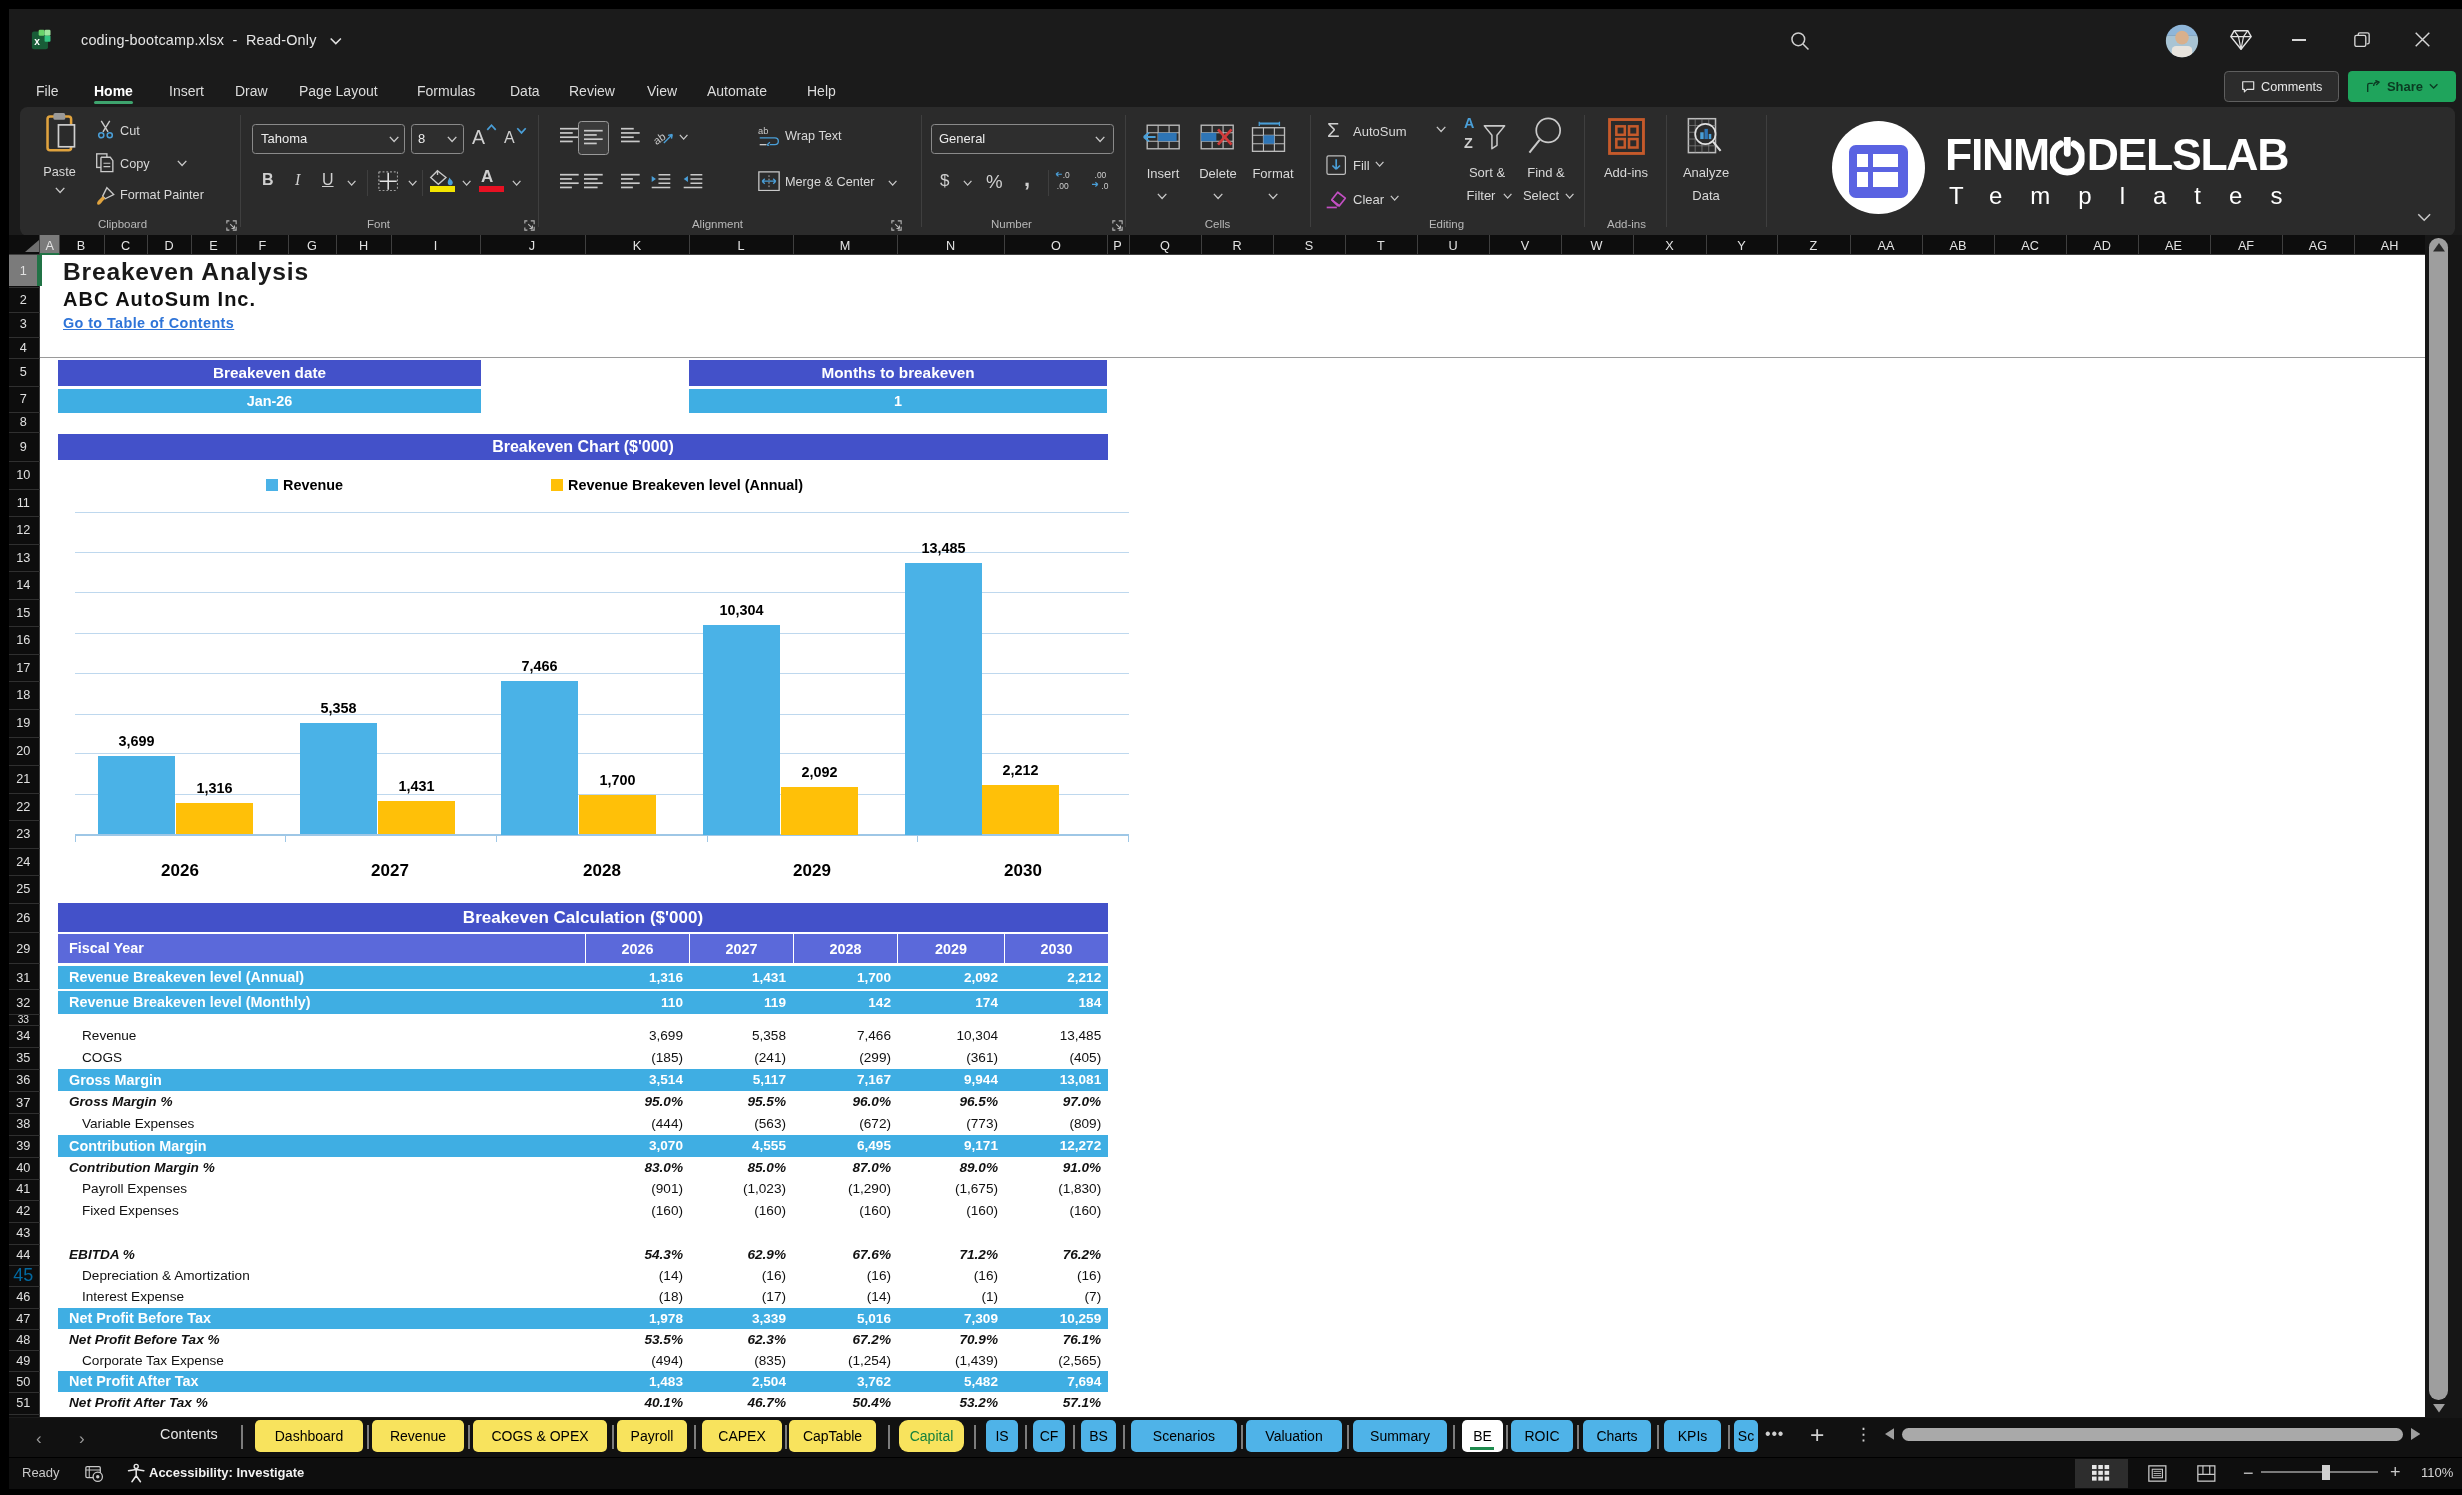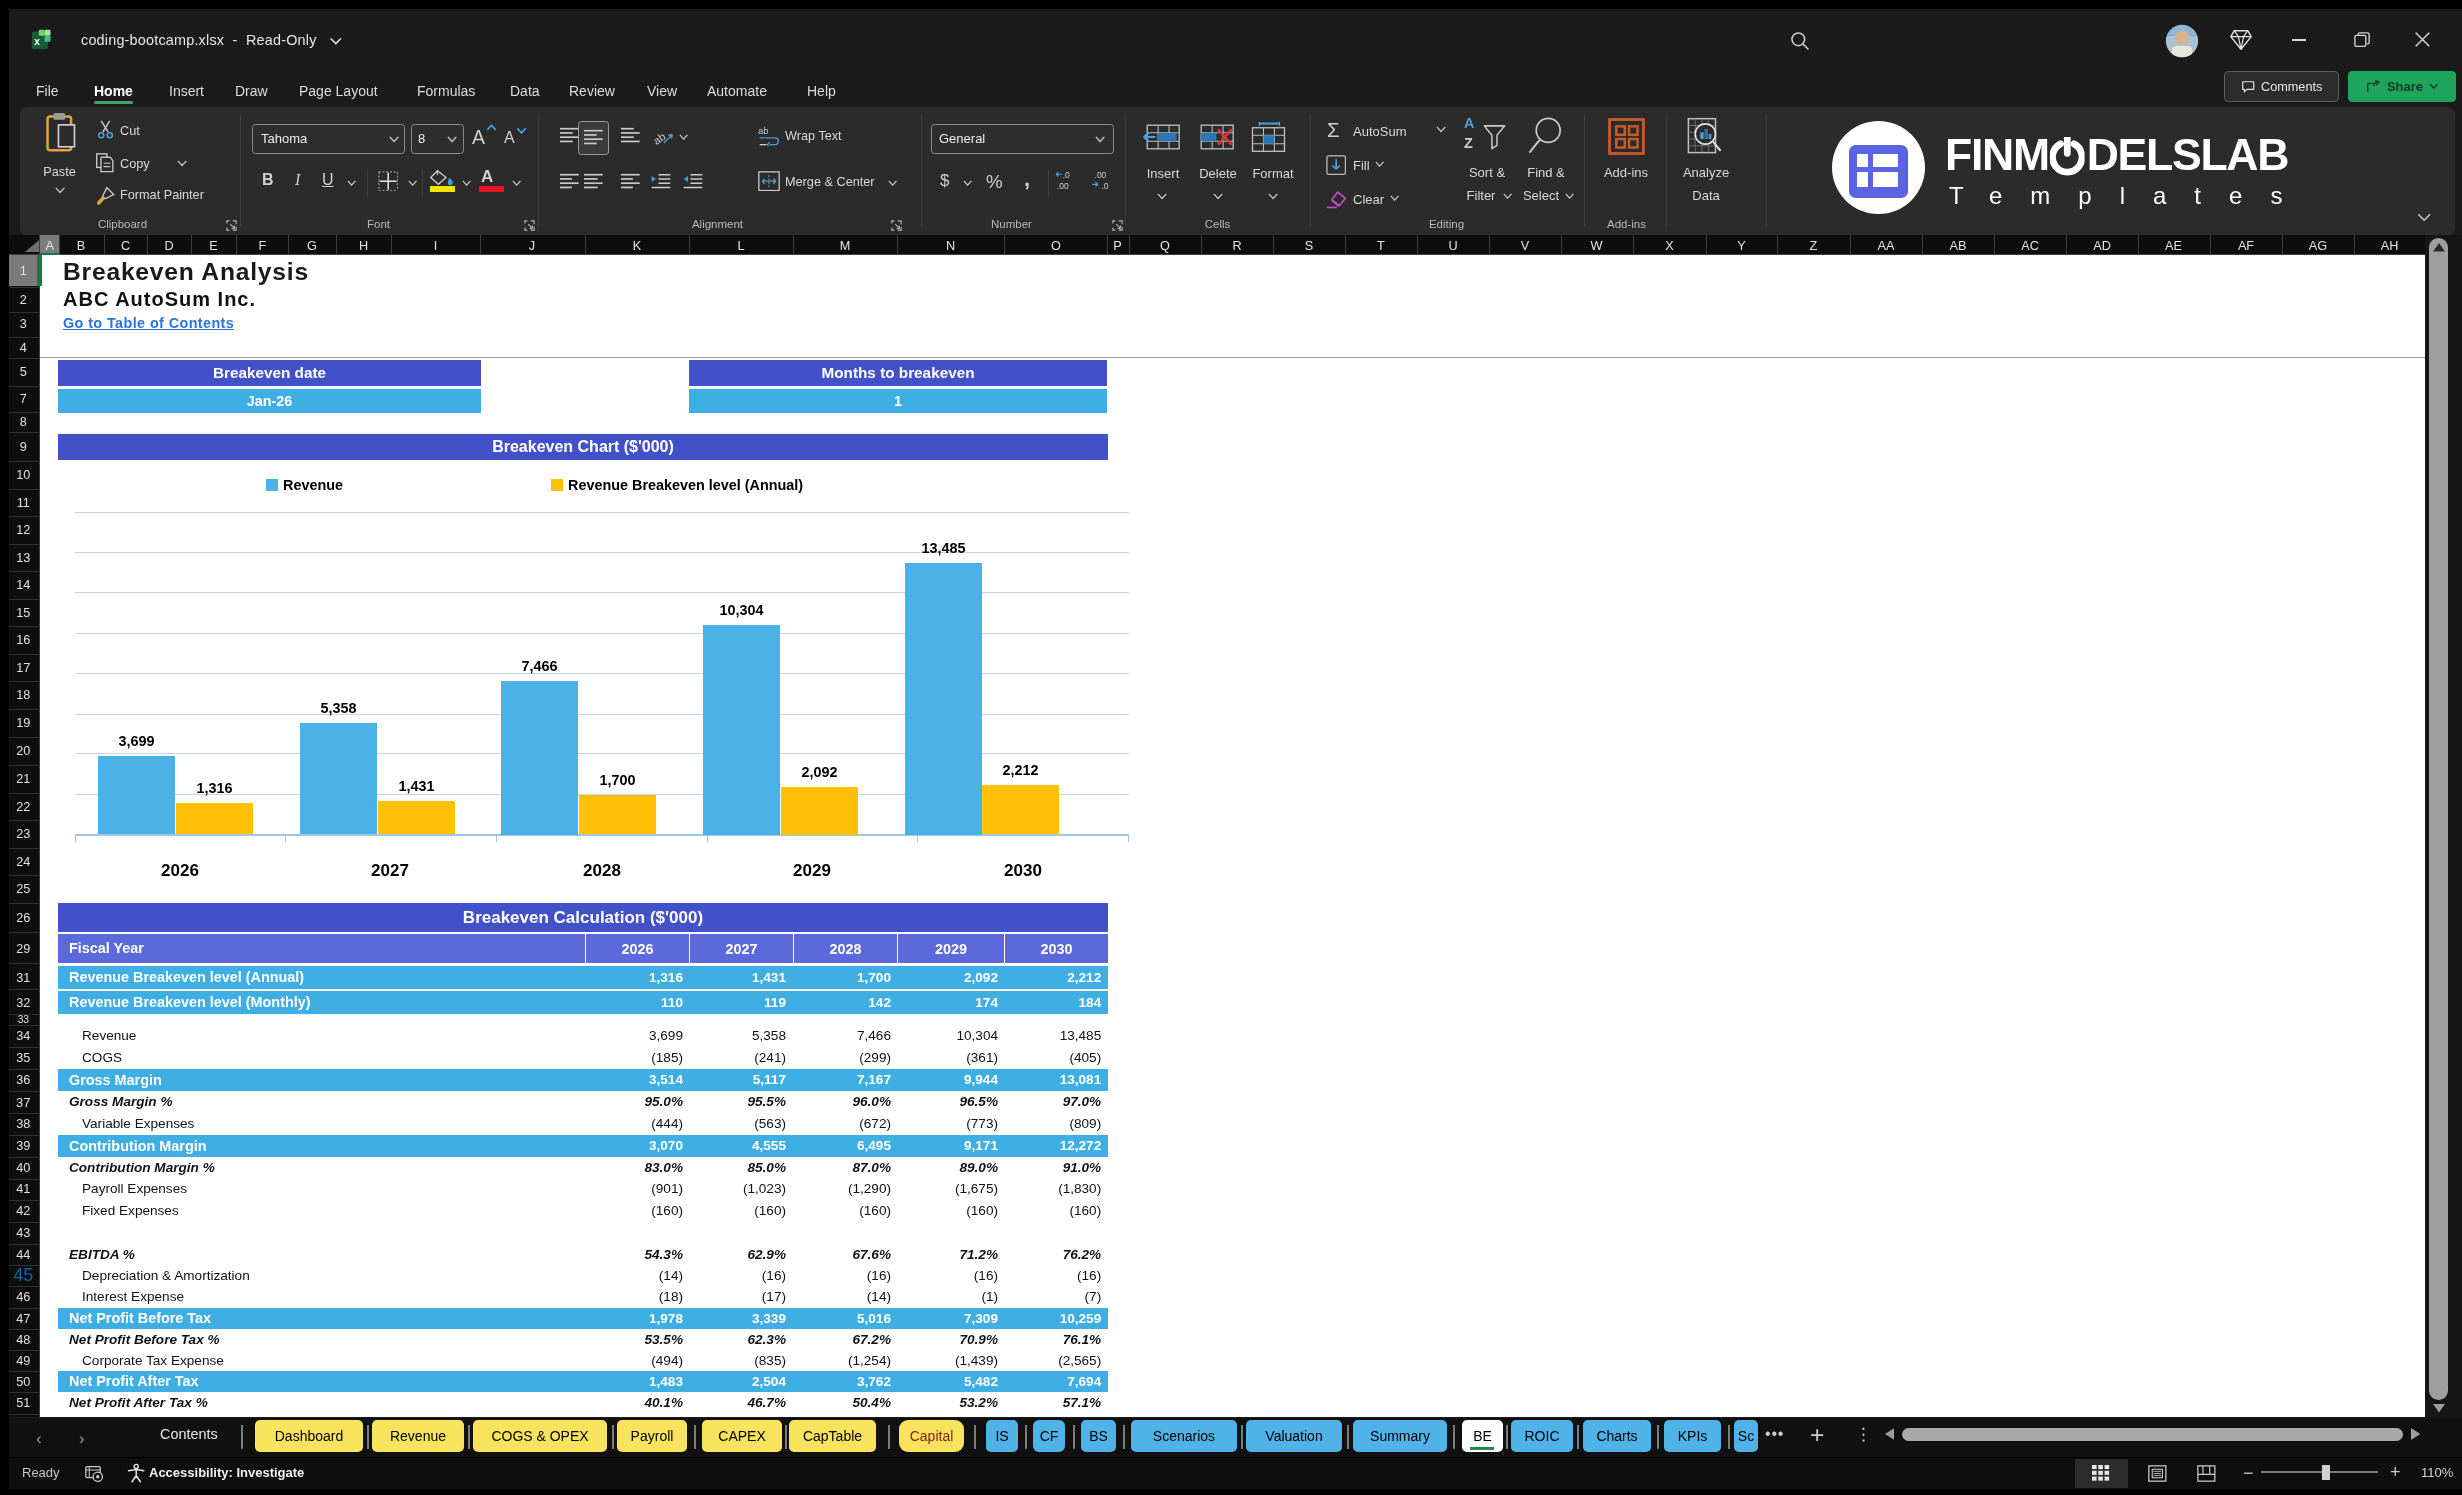--- a/index.html
+++ b/index.html
@@ -782,21 +782,21 @@
 <div class="a" style="left:9.3px;top:1418px;width:2453px;height:39px;background:#111111"></div>
 <div class="a" style="left:36px;top:1429px;font-size:17px;color:#9a9a9a">‹</div>
 <div class="a" style="left:79px;top:1429px;font-size:17px;color:#9a9a9a">›</div>
 <div class="a" style="left:160px;top:1426px;font-size:14.4px;color:#e8e8e8">Contents</div>
 <div class="a ct" style="left:255px;top:1420px;width:108px;height:32px;border-radius:5.1px;background:#f8e35d;font-size:14px;color:#000;overflow:hidden">Dashboard</div>
 <div class="a ct" style="left:372px;top:1420px;width:92px;height:32px;border-radius:5.1px;background:#f8e35d;font-size:14px;color:#000;overflow:hidden">Revenue</div>
 <div class="a ct" style="left:473px;top:1420px;width:134px;height:32px;border-radius:5.1px;background:#f8e35d;font-size:14px;color:#000;overflow:hidden">COGS &amp; OPEX</div>
 <div class="a ct" style="left:617px;top:1420px;width:70px;height:32px;border-radius:5.1px;background:#f8e35d;font-size:14px;color:#000;overflow:hidden">Payroll</div>
 <div class="a ct" style="left:702px;top:1420px;width:80px;height:32px;border-radius:5.1px;background:#f8e35d;font-size:14px;color:#000;overflow:hidden">CAPEX</div>
 <div class="a ct" style="left:789px;top:1420px;width:87px;height:32px;border-radius:5.1px;background:#f8e35d;font-size:14px;color:#000;overflow:hidden">CapTable</div>
-<div class="a ct" style="left:899px;top:1420px;width:65px;height:32px;border-radius:9px;background:#f8e35d;font-size:14px;color:#7f1d1d;overflow:hidden">Capital</div>
+<div class="a ct" style="left:899px;top:1420px;width:65px;height:32px;border-radius:9px;background:#f8e35d;font-size:14px;color:#15803d;overflow:hidden">Capital</div>
 <div class="a ct" style="left:986px;top:1420px;width:32px;height:32px;border-radius:5.1px;background:#4fb3e8;font-size:14px;color:#000;overflow:hidden">IS</div>
 <div class="a ct" style="left:1033px;top:1420px;width:32px;height:32px;border-radius:6px;background:#4fb3e8;font-size:14px;color:#000;overflow:hidden">CF</div>
 <div class="a ct" style="left:1081px;top:1420px;width:35px;height:32px;border-radius:5.1px;background:#4fb3e8;font-size:14px;color:#000;overflow:hidden">BS</div>
 <div class="a ct" style="left:1131px;top:1420px;width:106px;height:32px;border-radius:5.1px;background:#4fb3e8;font-size:14px;color:#000;overflow:hidden">Scenarios</div>
 <div class="a ct" style="left:1246px;top:1420px;width:96px;height:32px;border-radius:5.1px;background:#4fb3e8;font-size:14px;color:#000;overflow:hidden">Valuation</div>
 <div class="a ct" style="left:1353px;top:1420px;width:94px;height:32px;border-radius:5.1px;background:#4fb3e8;font-size:14px;color:#000;overflow:hidden">Summary</div>
 <div class="a ct" style="left:1462px;top:1420px;width:41px;height:32px;border-radius:5.1px;background:#ffffff;font-size:14px;color:#000;overflow:hidden">BE</div>
 <div class="a" style="left:1470px;top:1447px;width:24px;height:3.4px;background:#1e8a4d"></div>
 <div class="a ct" style="left:1511px;top:1420px;width:62px;height:32px;border-radius:5.1px;background:#4fb3e8;font-size:14px;color:#000;overflow:hidden">ROIC</div>
 <div class="a ct" style="left:1583px;top:1420px;width:68px;height:32px;border-radius:5.1px;background:#4fb3e8;font-size:14px;color:#000;overflow:hidden">Charts</div>

